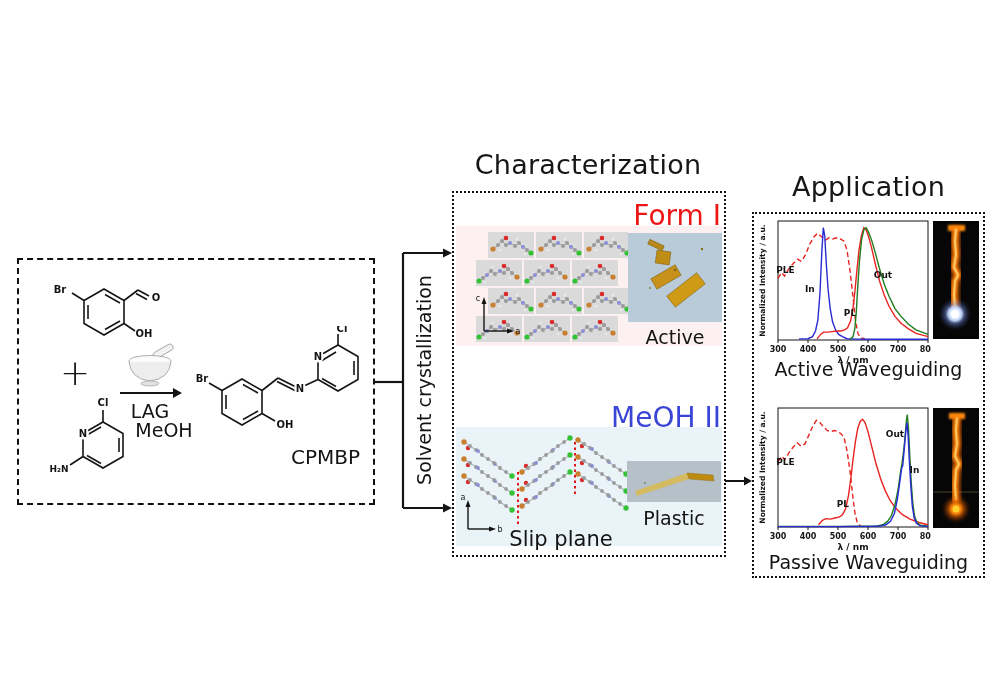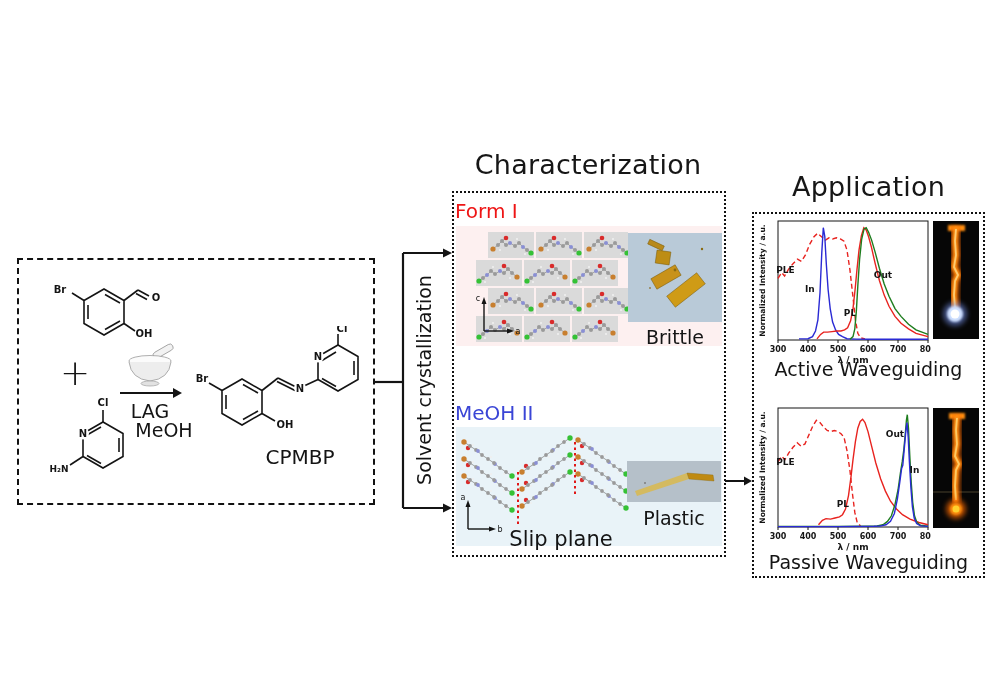--- a/index.html
+++ b/index.html
@@ -3,28 +3,28 @@
 <meta charset="utf-8">
 <style>
   *{margin:0;padding:0;box-sizing:border-box}
   html,body{background:#fff}
   body{font-family:"DejaVu Sans","Liberation Sans",sans-serif;color:#111}
   .canvas{position:relative;width:992px;height:692px;background:#fff;overflow:hidden}
   .abs{position:absolute}
   .sec-title{font-size:27px;text-align:center;color:#161616;letter-spacing:0.2px}
   .dashed-box{border:2.5px dashed #111}
   .dotted-box{border:2px dotted #111}
-  .form-label{font-size:20px;text-align:left}
+  .form-label{font-size:28px;text-align:right}
   .form1-color{color:#ee1515}
   .form2-color{color:#3a45d6}
   .caption{font-size:19px;text-align:center;color:#141414}
   .small-caption{font-size:21px;text-align:center;color:#141414}
   .cond-text{font-size:19px;text-align:center;color:#141414}
   .plus-sign{font-size:36px;font-weight:300;text-align:center;color:#141414}
-  .cpmbp{font-size:20px;text-align:center;color:#141414}
+  .cpmbp{font-size:20px;text-align:right;color:#141414}
   .rot-label{transform:rotate(-90deg);font-size:19px;text-align:center;color:#141414;height:26px;line-height:26px}
   svg{display:block}
   svg text{fill:#141414}
   .atom{font-size:10px;font-weight:bold}
   .atom-sm{font-size:9px;font-weight:bold}
   .axis-letter{font-size:8px}
   .tick{font-size:8px;font-weight:bold}
   .axlabel{font-size:9px;font-weight:bold}
   .aylabel{font-size:7.5px;font-weight:bold}
   .slabel{font-size:9px;font-weight:bold}
@@ -179,21 +179,21 @@
     <g stroke="#7a5c0c" stroke-width="0.5">
       <rect x="-8" y="-2.5" width="16" height="5" transform="translate(28,12) rotate(25)" fill="#b8891a"></rect>
       <rect x="-7" y="-7" width="14" height="13" transform="translate(35,25) rotate(8)" fill="#bd8d15"></rect>
       <rect x="-14" y="-6" width="28" height="12" transform="translate(38,44) rotate(-30)" fill="#c8921a"></rect>
       <rect x="-19" y="-7" width="38" height="14" transform="translate(58,57) rotate(-38)" fill="#cf9b16"></rect>
     </g>
     <circle cx="47" cy="37" r="1.4" fill="#8a6a10"></circle>
     <circle cx="74" cy="16" r="1.2" fill="#8a6a10"></circle>
     <circle cx="22" cy="55" r="1" fill="#96814e"></circle>
   </svg>
-  <div class="abs caption" style="left:628px;top:326px;width:94px">Brittle</div>
+  <div class="abs caption" style="left:628px;top:326px;width:94px">Active</div>
 
   <div class="abs form-label form2-color" style="left:455px;top:401px;width:266px">MeOH II</div>
   <div class="abs" style="left:456px;top:427px;width:266px;height:119px;background:#e9f3f8"></div>
 
   <svg class="abs" style="left:458px;top:432px" width="176" height="106" viewBox="0 0 176 106">
     <defs>
       <g id="chainD">
         <polyline points="0,0 6,4 12,8 18,13 24,17 30,21 36,26 42,30 48,34" fill="none" stroke="#8d8d8d" stroke-width="0.8"></polyline>
         <circle cx="0" cy="0" r="2.7" fill="#c87f2f"></circle>
         <circle cx="4" cy="6" r="2.2" fill="#d92b2b"></circle>

